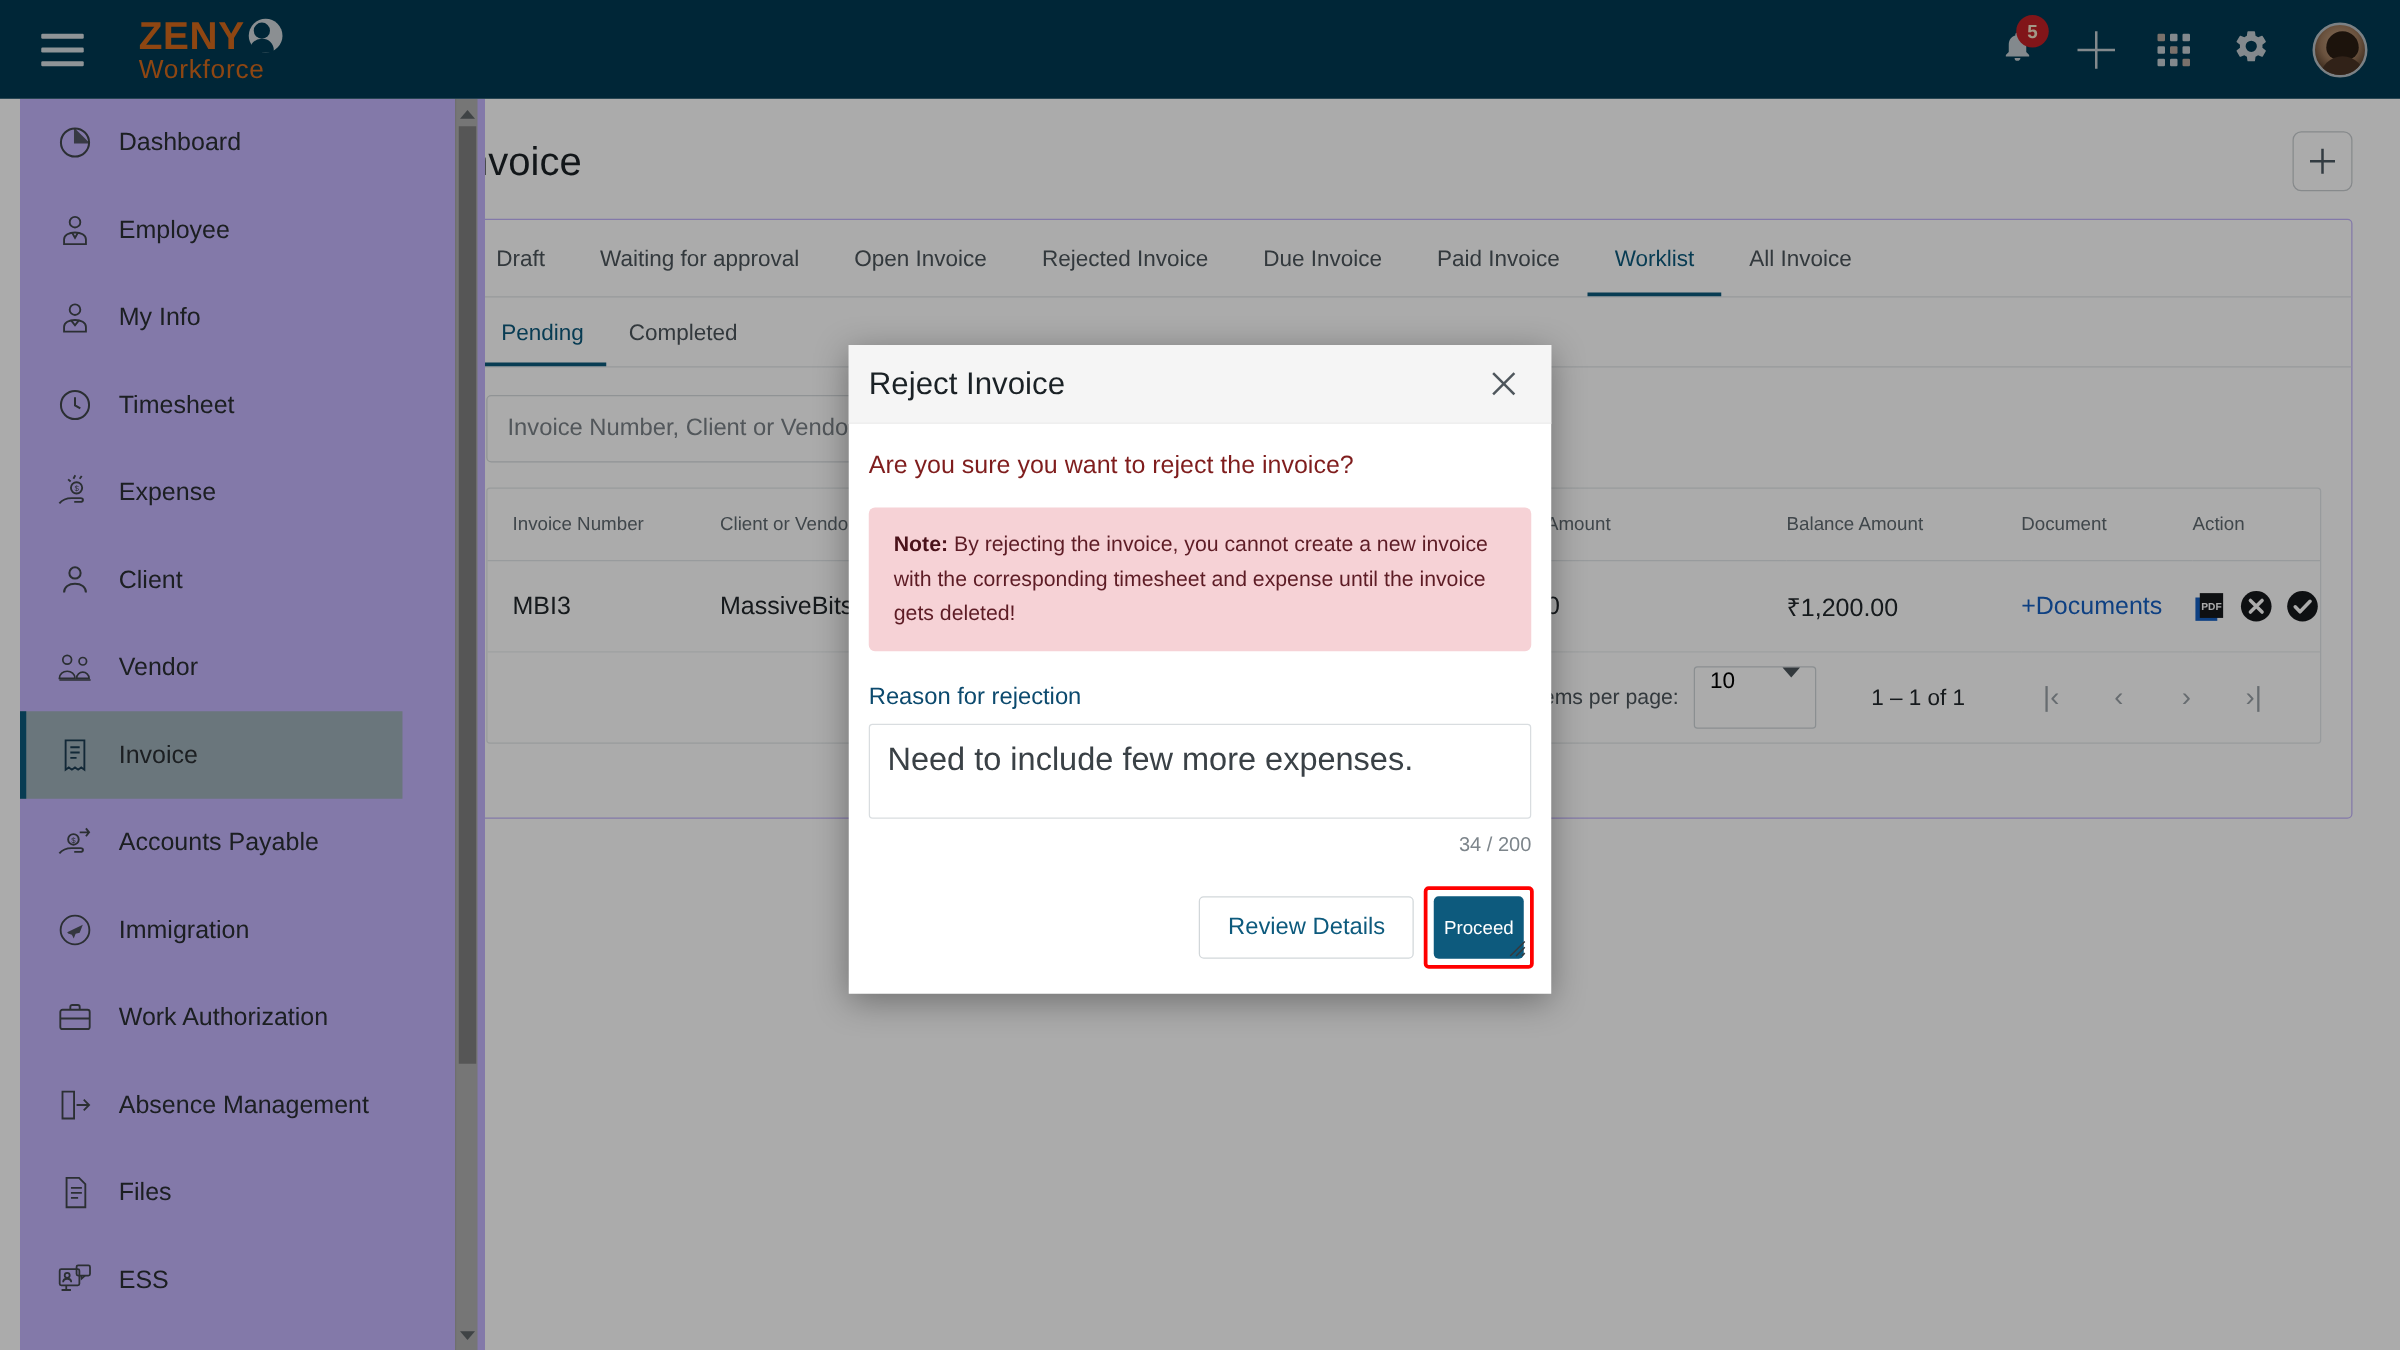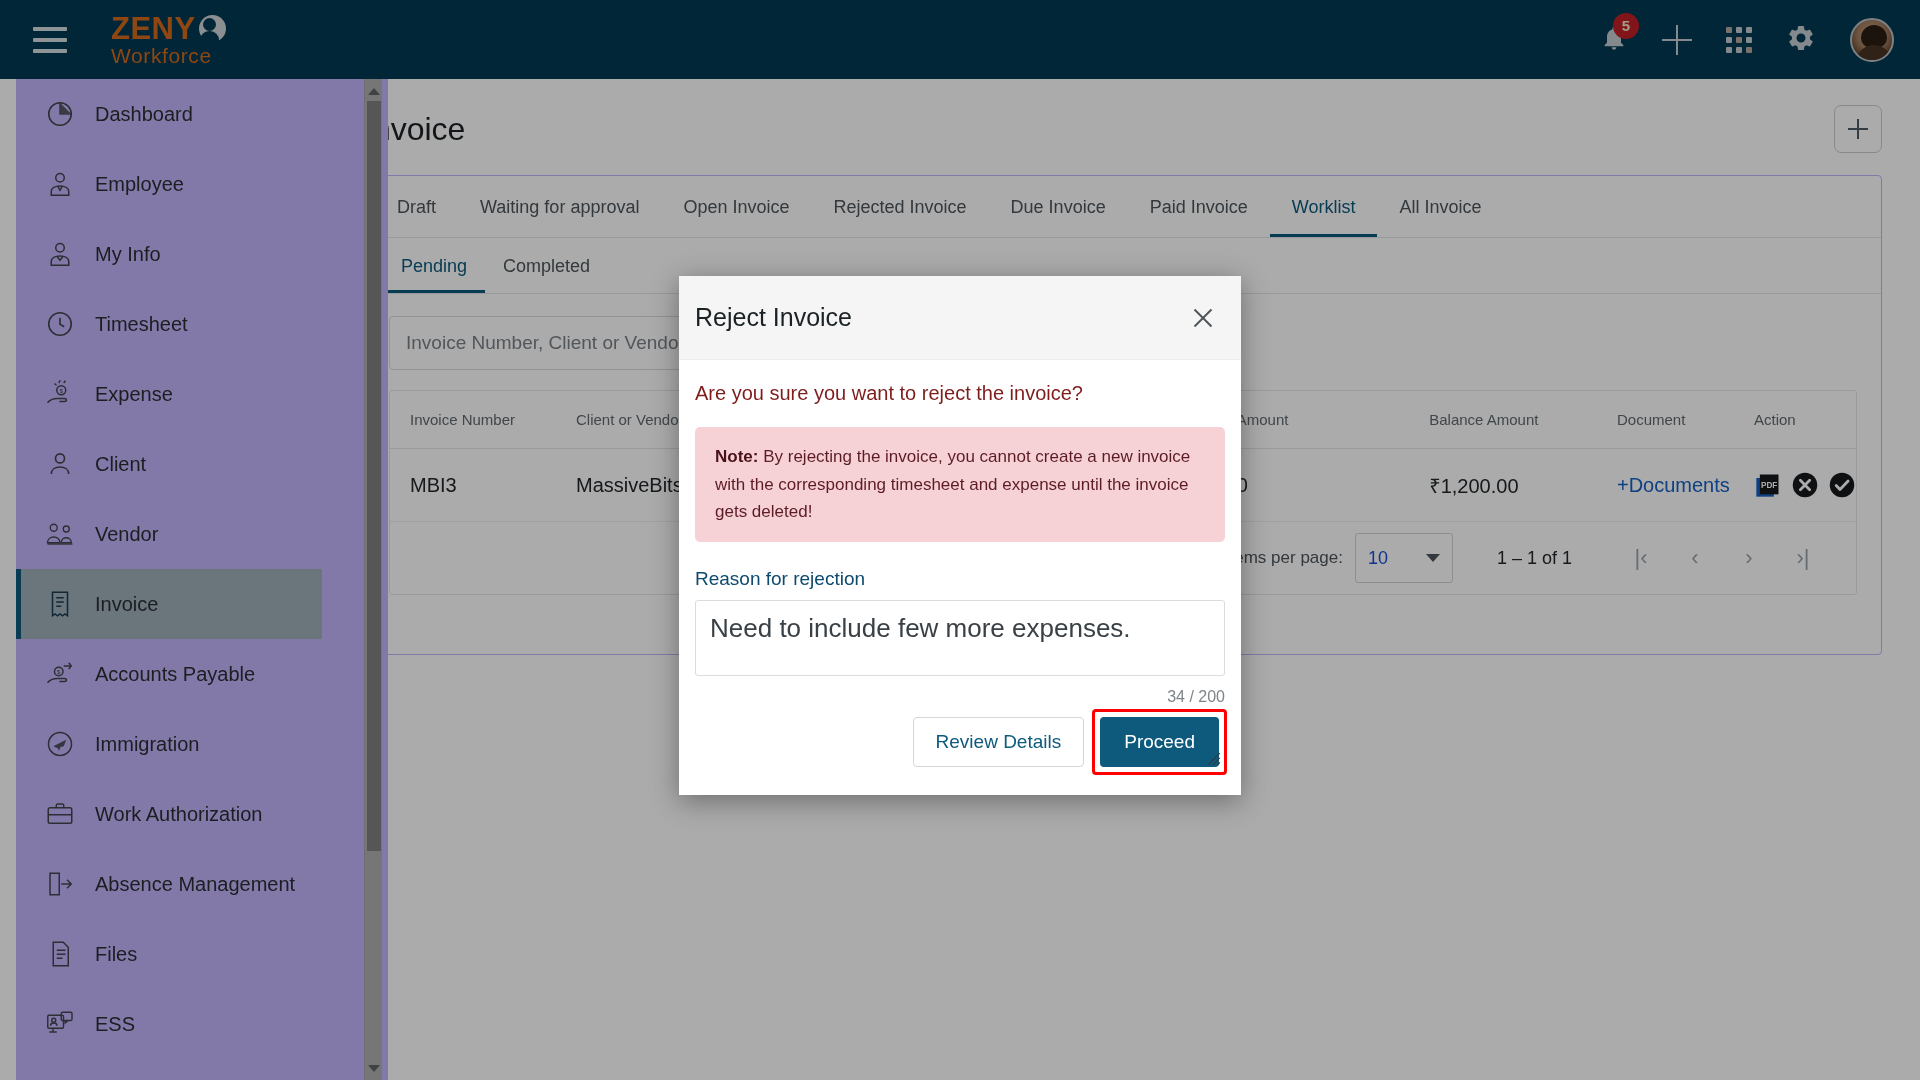--- a/index.html
+++ b/index.html
@@ -220,22 +220,22 @@
   .actions { display: flex; align-items: center; gap: 9px; }
   .act { width: 28px; height: 28px; cursor: pointer; }
 
   .pager {
     display: flex; align-items: center; justify-content: flex-end;
     height: 72px; padding-right: 26px; gap: 0;
   }
   .pg-label { font-size: 17px; color: #4c555b; margin-right: 12px; }
   .pg-select {
     width: 98px; height: 50px; border: 1px solid #cfd5d9; border-radius: 3px;
-    display: flex; align-items: center; padding: 0 12px;
-    font-size: 18px; color: #1d4ed8; cursor: pointer;
+    display: flex; padding: 0 12px;
+    font-size: 18px; color: #000000; cursor: pointer;
     justify-content: space-between;
   }
   .caret { width: 0; height: 0; border-left: 7px solid transparent;
     border-right: 7px solid transparent; border-top: 8px solid #4c555b; }
   .pg-range { font-size: 18px; color: #22282c; margin: 0 42px 0 44px; }
   .pg-btn { width: 54px; height: 40px; display: flex; align-items: center;
     justify-content: center; color: #9aa2a8; cursor: pointer; font-size: 22px; }
 
   
   .overlay {
@@ -245,21 +245,21 @@
   }
   .modal {
     position: absolute; left: 679px; top: 276px;
     width: 562px; height: 519px;
     background: #fff;
     box-shadow: 0 6px 26px rgba(0,0,0,.36);
     z-index: 61;
     display: flex; flex-direction: column;
   }
   .modal-head {
-    height: 84px; background: #f5f5f5;
+    height: 63px; background: #f5f5f5;
     display: flex; align-items: center;
     padding: 0 24px 0 16px;
     border-bottom: 1px solid #ededed;
     gap: 23px;
   }
   .modal-title { font-size: 25px; color: #1b2226; }
   .modal-close {
     margin-left: auto; width: 28px; height: 28px; cursor: pointer;
     position: relative;
   }
@@ -302,23 +302,23 @@
     height: 50px; padding: 0 22px; border: 1px solid #d2d7da;
     background: #fff; border-radius: 4px; font-size: 19px;
     color: #0d5a7d; cursor: pointer;
     font-family: "Liberation Sans", sans-serif;
   }
   .btn-primary-wrap {
     border: 3px solid #ff0000; border-radius: 4px;
     padding: 5px; margin-left: 8px;
   }
   .btn-primary {
-    height: 50px; padding: 0 24px; border: none;
+    height: 50px; padding: 0 8px; border: none;
     background: #0d5a7d; color: #fff; border-radius: 4px;
-    font-size: 19px; cursor: pointer;
+    font-size: 15px; cursor: pointer;
     font-family: "Liberation Sans", sans-serif;
   }
 </style>
 </head>
 <body>
 
 <div id="app">
 
   <div class="topbar">
     <div class="hamburger">

